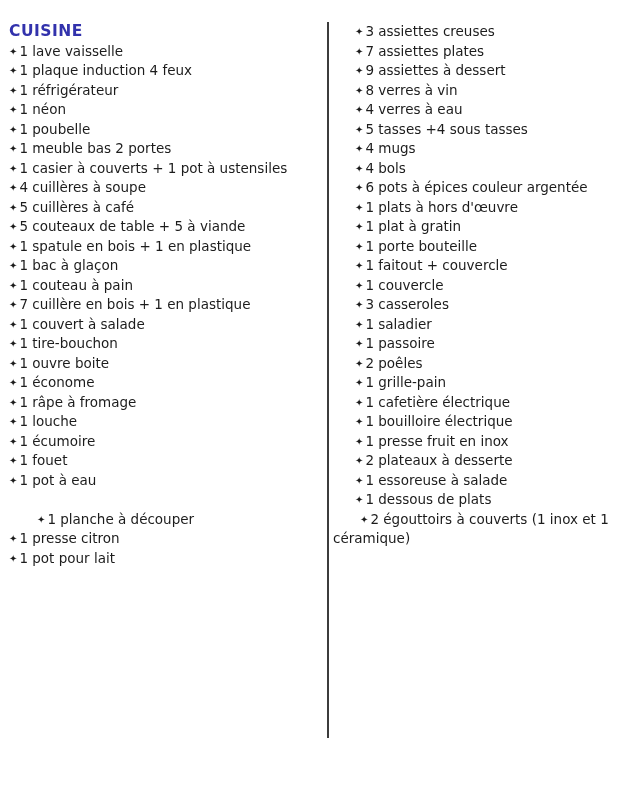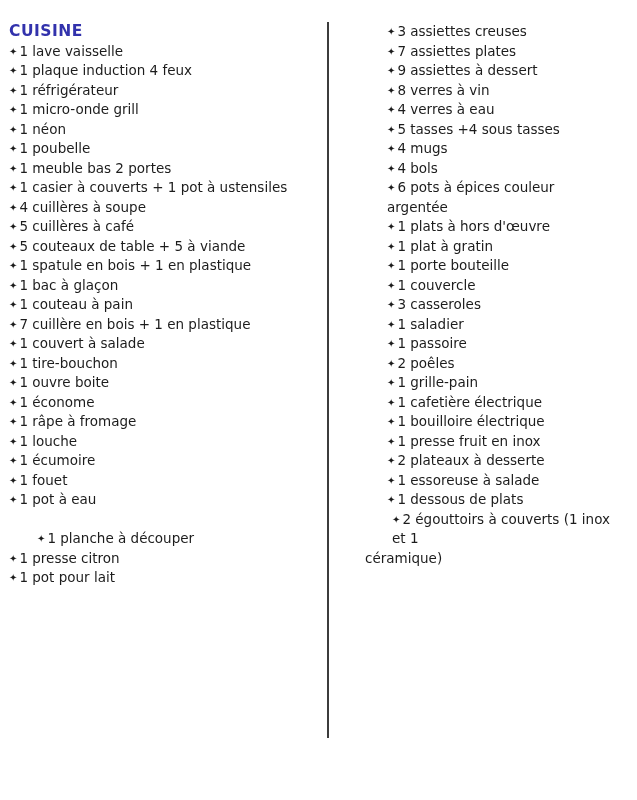--- a/index.html
+++ b/index.html
@@ -33,21 +33,20 @@
   .divider {
     width: 2px;
     height: 716px;
     margin-top: 22px;
     background: #3c3c3c;
     flex: 0 0 auto;
   }
   .col.right {
     flex: 1;
     padding: 22px 4px 0 4px;
-    margin-left: 32px;
   }
   .doc-title {
     font-weight: bold;
     font-size: 15.5px;
     line-height: 19.5px;
     letter-spacing: 0.5px;
   }
   .item {
     white-space: normal;
   }
@@ -74,21 +73,20 @@
 </head>
 <body style="color: rgb(28, 28, 28);">
 
 <div class="page">
   <div class="col left">
     <div class="doc-title" style="color: rgb(50, 50, 172);">CUISINE</div>
     <div>
         <div class="item"><span class="bullet">✦</span><span>1 lave vaisselle</span></div>
         <div class="item"><span class="bullet">✦</span><span>1 plaque induction 4 feux</span></div>
         <div class="item"><span class="bullet">✦</span><span>1 réfrigérateur</span></div>
-        <div class="item"><span class="bullet">✦</span><span>1 micro-onde grill</span></div>
         <div class="item"><span class="bullet">✦</span><span>1 néon</span></div>
         <div class="item"><span class="bullet">✦</span><span>1 poubelle</span></div>
         <div class="item"><span class="bullet">✦</span><span>1 meuble bas 2 portes</span></div>
         <div class="item"><span class="bullet">✦</span><span>1 casier à couverts + 1 pot à ustensiles</span></div>
         <div class="item"><span class="bullet">✦</span><span>4 cuillères à soupe</span></div>
         <div class="item"><span class="bullet">✦</span><span>5 cuillères à café</span></div>
         <div class="item"><span class="bullet">✦</span><span>5 couteaux de table + 5 à viande</span></div>
         <div class="item"><span class="bullet">✦</span><span>1 spatule en bois + 1 en plastique</span></div>
         <div class="item"><span class="bullet">✦</span><span>1 bac à glaçon</span></div>
         <div class="item"><span class="bullet">✦</span><span>1 couteau à pain</span></div>
@@ -115,20 +113,21 @@
         <div class="item"><span class="bullet">✦</span><span>9 assiettes à dessert</span></div>
         <div class="item"><span class="bullet">✦</span><span>8 verres à vin</span></div>
         <div class="item"><span class="bullet">✦</span><span>4 verres à eau</span></div>
         <div class="item"><span class="bullet">✦</span><span>5 tasses +4 sous tasses</span></div>
         <div class="item"><span class="bullet">✦</span><span>4 mugs</span></div>
         <div class="item"><span class="bullet">✦</span><span>4 bols</span></div>
         <div class="item"><span class="bullet">✦</span><span>6 pots à épices couleur argentée</span></div>
         <div class="item"><span class="bullet">✦</span><span>1 plats à hors d'œuvre</span></div>
         <div class="item"><span class="bullet">✦</span><span>1 plat à gratin</span></div>
         <div class="item"><span class="bullet">✦</span><span>1 porte bouteille</span></div>
+        <div class="item"><span class="bullet">✦</span><span>1 faitout + couvercle</span></div>
         <div class="item"><span class="bullet">✦</span><span>1 couvercle</span></div>
         <div class="item"><span class="bullet">✦</span><span>3 casseroles</span></div>
         <div class="item"><span class="bullet">✦</span><span>1 saladier</span></div>
         <div class="item"><span class="bullet">✦</span><span>1 passoire</span></div>
         <div class="item"><span class="bullet">✦</span><span>2 poêles</span></div>
         <div class="item"><span class="bullet">✦</span><span>1 grille-pain</span></div>
         <div class="item"><span class="bullet">✦</span><span>1 cafetière électrique</span></div>
         <div class="item"><span class="bullet">✦</span><span>1 bouilloire électrique</span></div>
         <div class="item"><span class="bullet">✦</span><span>1 presse fruit en inox</span></div>
         <div class="item"><span class="bullet">✦</span><span>2 plateaux à desserte</span></div>

